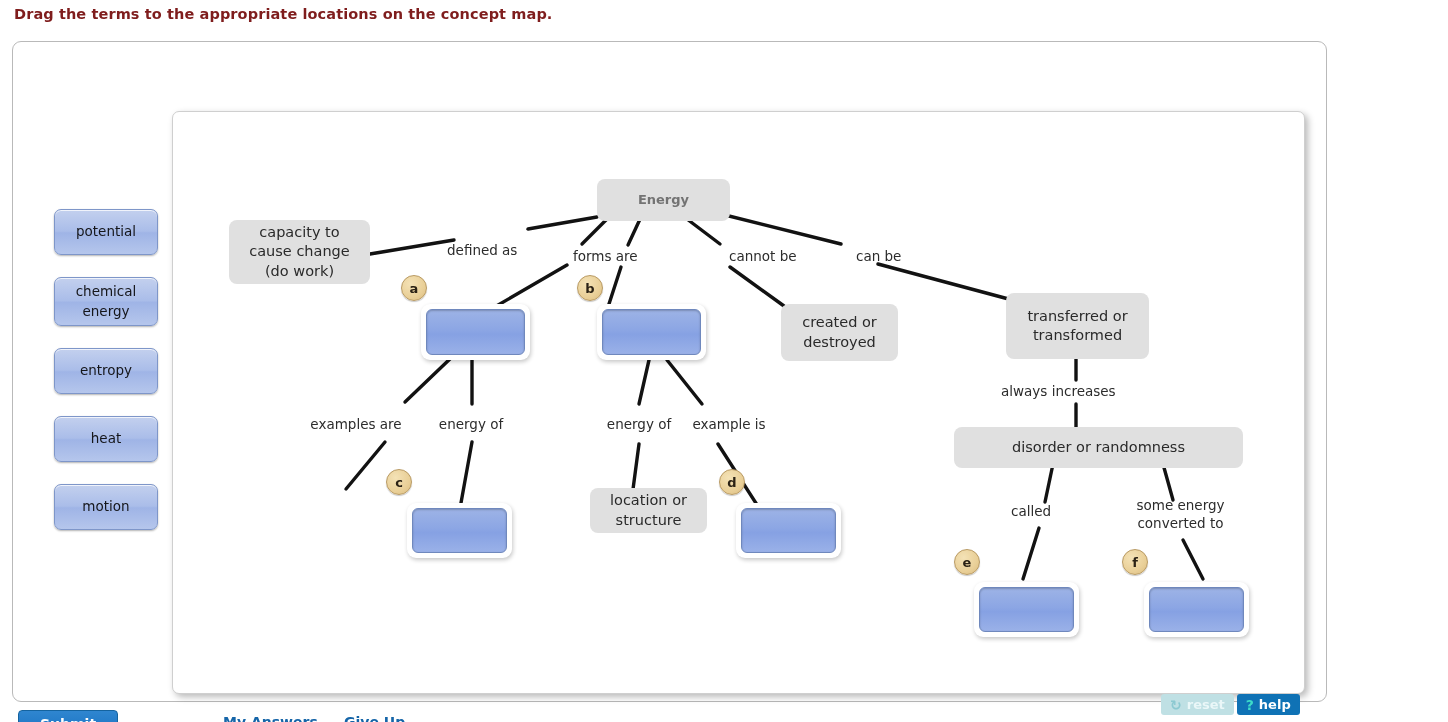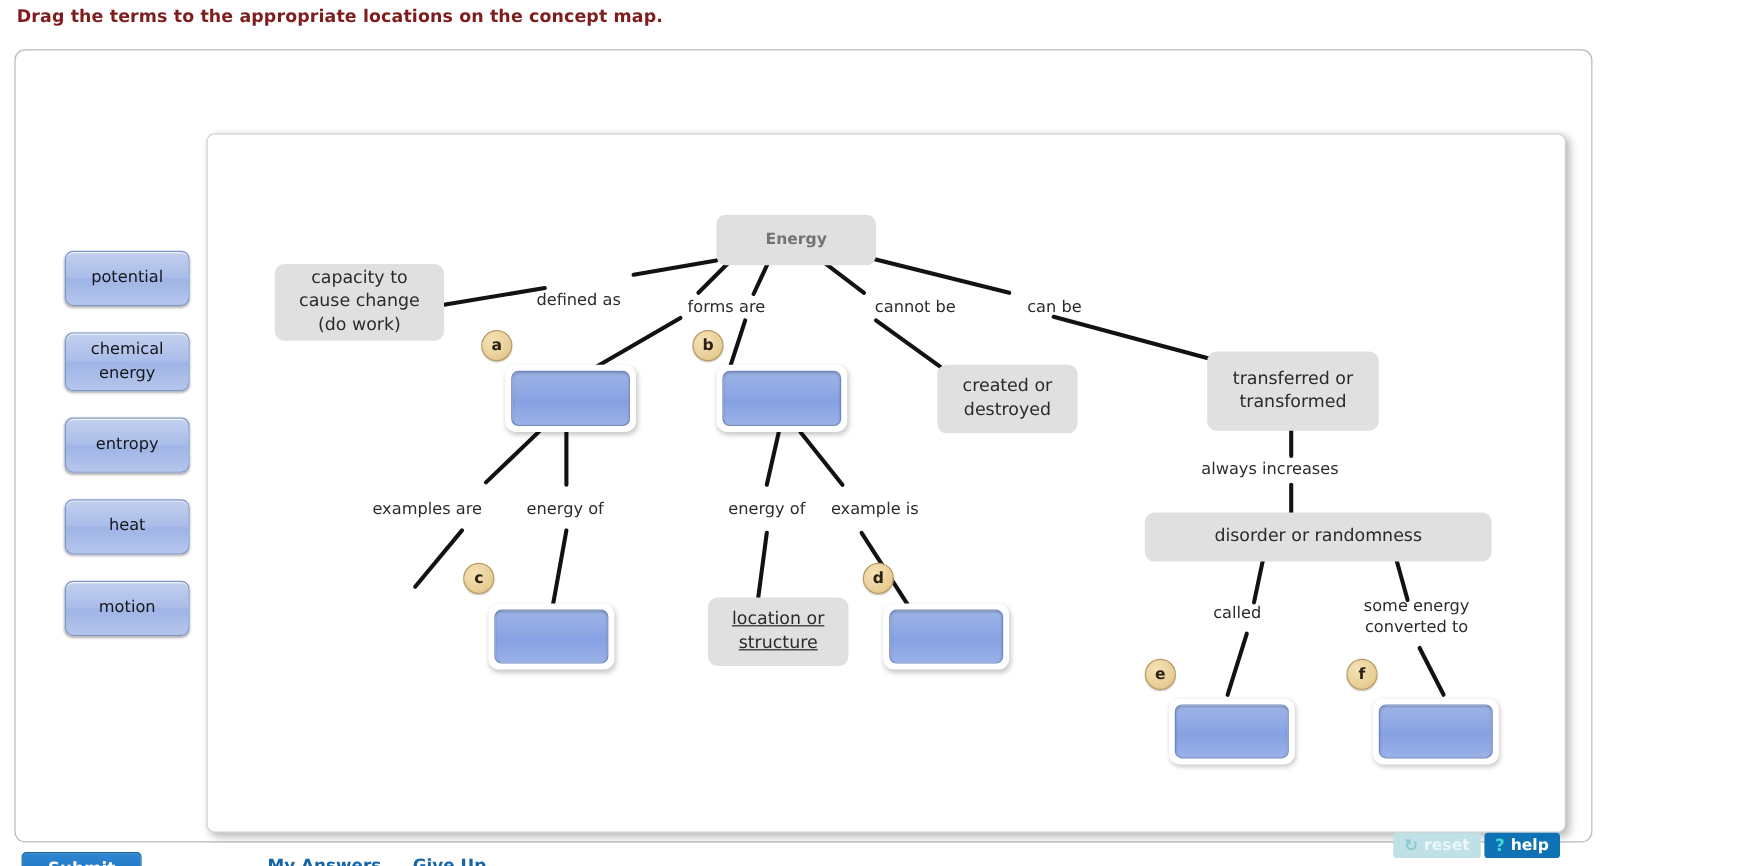--- a/index.html
+++ b/index.html
@@ -208,21 +208,21 @@
 
     <div class="node" style="left:56px;top:108px;width:141px;height:64px;">capacity to cause change (do work)</div>
 
     <div class="node" style="left:608px;top:192px;width:117px;height:57px;">created or destroyed</div>
 
     <div class="node" style="left:833px;top:181px;width:143px;height:66px;">transferred or transformed</div>
 
     <div class="node" style="left:781px;top:315px;width:289px;height:41px;">disorder or randomness</div>
 
 
-    <div class="node" style="left:417px;top:386px;width:117px;height:57px;text-decoration:underline;">location or structure</div>
+    <div class="node" style="left:417px;top:376px;width:117px;height:45px;">location or structure</div>
 
     <div class="edge-label" style="left:274px;top:110px;margin-top:20px;">defined as</div>
     <div class="edge-label" style="left:400px;top:136px;">forms are</div>
     <div class="edge-label" style="left:556px;top:136px;">cannot be</div>
     <div class="edge-label" style="left:683px;top:136px;">can be</div>
 
     <div class="edge-label" style="left:128px;top:304px;width:110px;white-space:normal;">examples are</div>
     <div class="edge-label" style="left:259px;top:304px;width:78px;white-space:normal;">energy of</div>
     <div class="edge-label" style="left:427px;top:304px;width:78px;white-space:normal;">energy of</div>
     <div class="edge-label" style="left:511px;top:304px;width:90px;white-space:normal;">example is</div>

